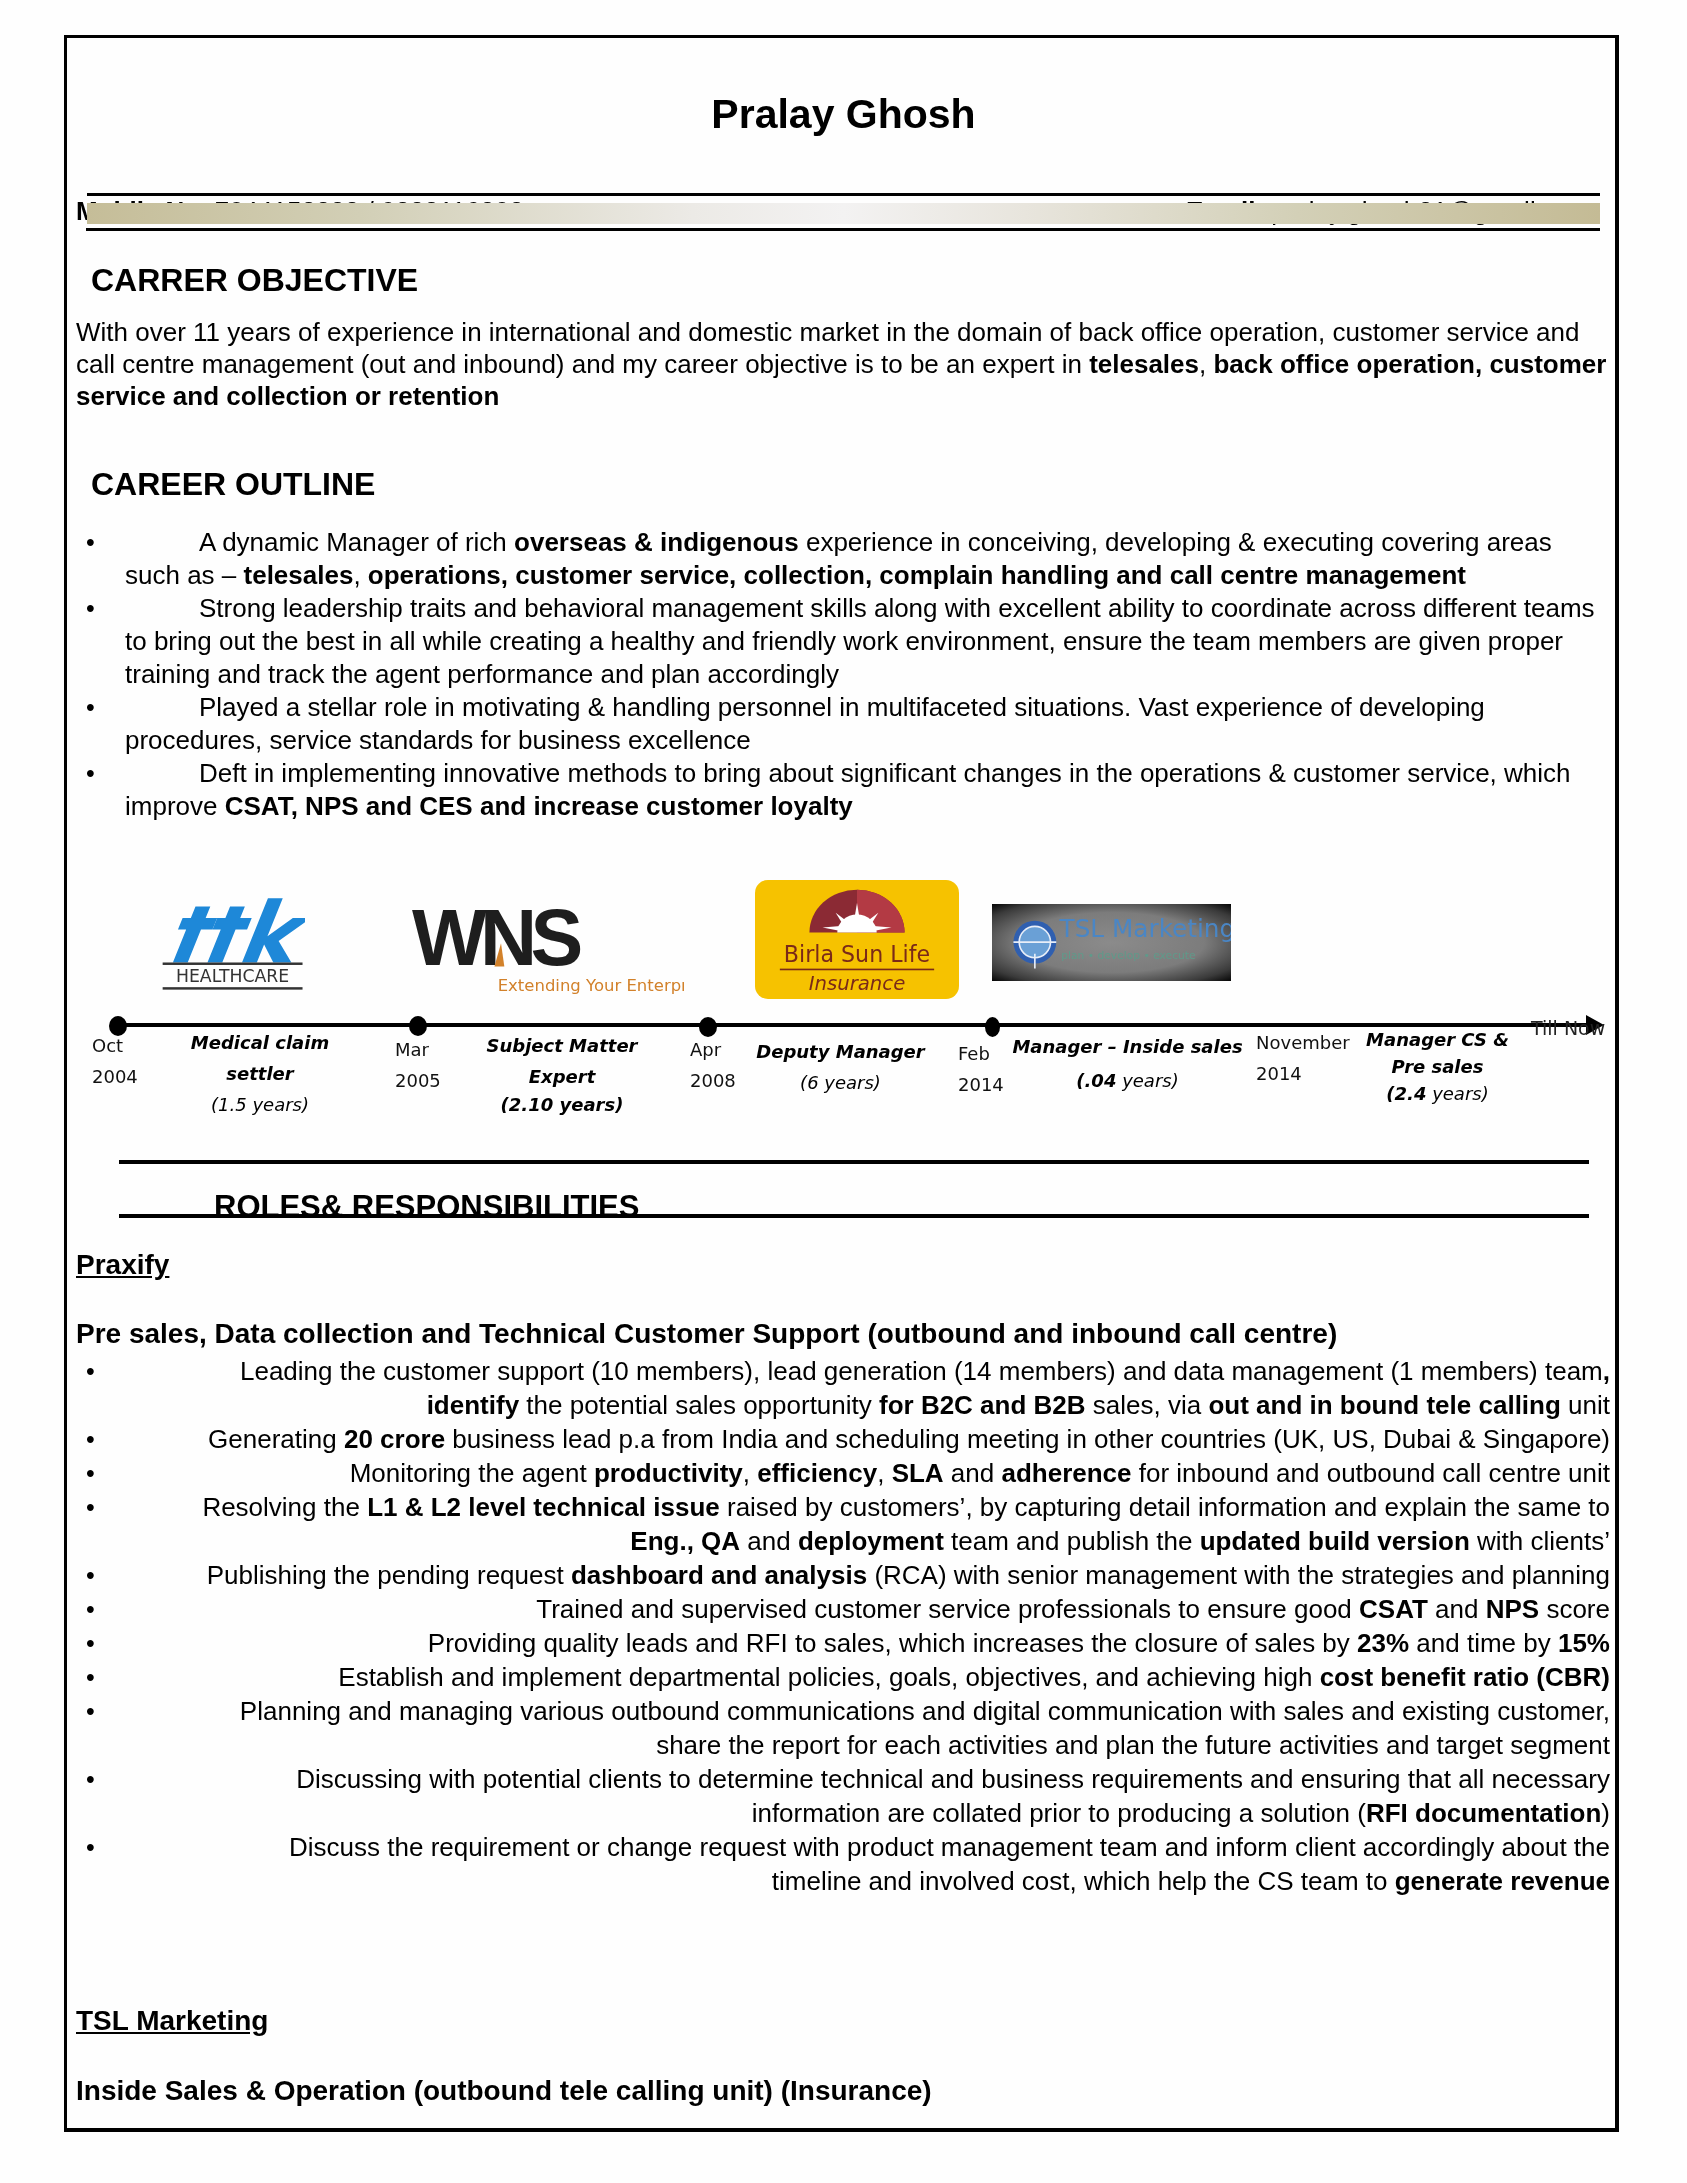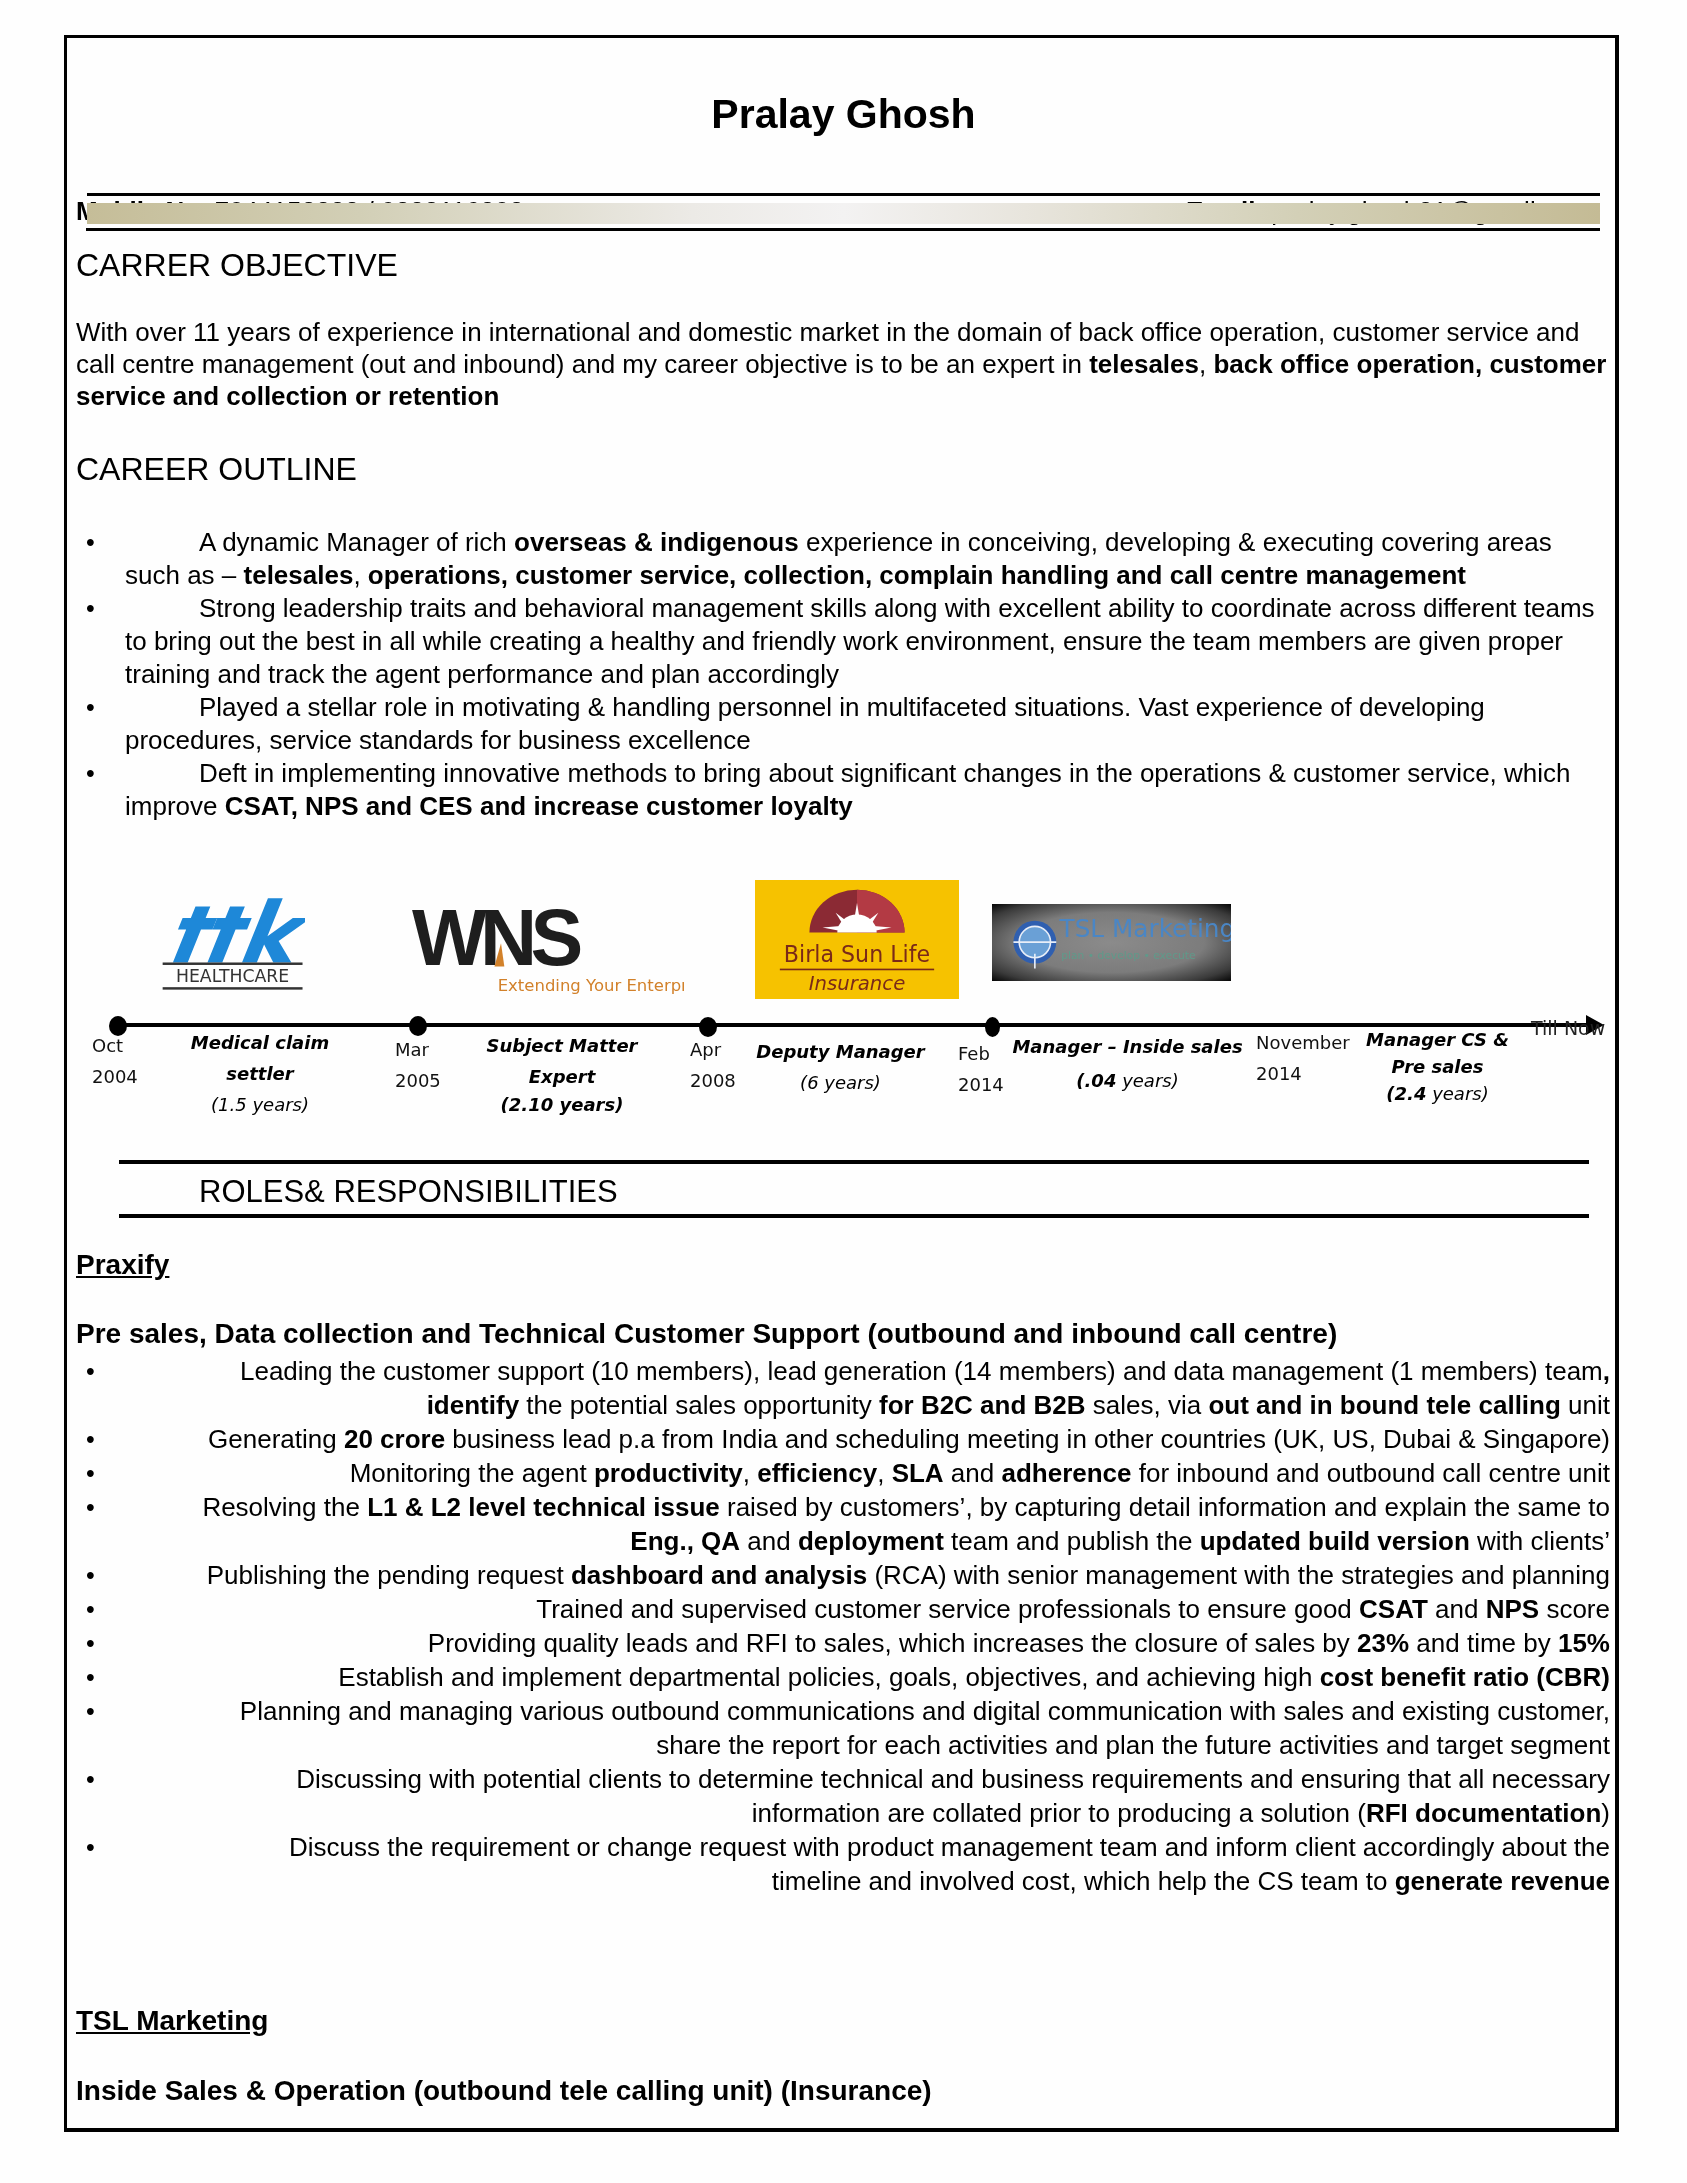--- a/index.html
+++ b/index.html
@@ -7,32 +7,32 @@
          font-family:"Liberation Sans", sans-serif; color:#000; }
   .frame { position:absolute; left:64px; top:35px; width:1555px; height:2097px;
            border:3.3px solid #000; box-sizing:border-box; border-right-width:4.1px; border-bottom-width:4.1px; }
   .abs { position:absolute; }
   .name { left:0; width:1687px; top:91px; text-align:center; font-size:41px; font-weight:bold; }
   .contact { top:152px; font-size:26px;margin-top:44px; }
   .contact b { font-weight:bold; }
   .rule { position:absolute; background:#000; }
   .band { position:absolute; left:87px; width:1513px; top:203px; height:21.4px;
           background:linear-gradient(90deg,#c5bd98 0%,#d2cfb6 18%,#eceae6 40%,#f3f2f2 50%,#e8e5dd 62%,#d3d0b7 80%,#c4bb95 100%); }
-  h2 { position:absolute; margin:0; font-size:32px; font-weight:normal; left:76px; }
+  h2 { position:absolute; margin:15px; font-size:32px; font-weight:bold; left:76px; }
   .para { position:absolute; left:76px; width:1532px; font-size:26px; line-height:32px; }
   ul.bl { position:absolute; left:76px; width:1534px; margin:0; padding:0; list-style:none;
           font-size:26px; line-height:33px; }
   ul.bl li { position:relative; padding-left:49px; text-indent:74px; }
   ul.bl li::before { content:"\2022"; position:absolute; left:10px; text-indent:0; font-size:25px; }
   b { font-weight:bold; }
   
   .logo { position:absolute; }
   .ttk { left:161px; top:890px; width:144px; height:103px; }
   .wns { left:412px; top:902px; width:272px; height:95px; }
-  .bsl { left:755px; top:880px; width:204px; height:119px; background:#f6c200; }
+  .bsl { left:755px; top:880px; width:204px; height:119px; background:#f6c200;border-radius:13px; }
   .tsl { left:992px; top:904px; width:239px; height:77px; background:radial-gradient(ellipse at center,#8b8b8b 0%,#7c7c7c 55%,#3a3a3a 85%,#050505 100%); }
   
   .tl-line { position:absolute; left:117px; top:1023px; height:4.1px; width:1479px; background:#000; }
   .tl-arrow { position:absolute; left:1586px; top:1015px; width:0; height:0;
               border-top:10px solid transparent; border-bottom:10px solid transparent; border-left:18px solid #000; }
   .dot { position:absolute; width:18px; height:20px; border-radius:50%; background:#000; }
   .tl-text { position:absolute; font-family:"DejaVu Sans", sans-serif; font-size:18px; line-height:31px; color:#111; }
   .tl-role { position:absolute; font-family:"DejaVu Sans", sans-serif; font-size:18px; font-weight:bold; font-style:italic; text-align:center; line-height:31px; }
   .tl-dur { position:absolute; font-family:"DejaVu Sans", sans-serif; font-size:18px; font-style:italic; text-align:center; line-height:31px; }
   .roles-h { left:199px; top:1174px; font-size:31px; }

